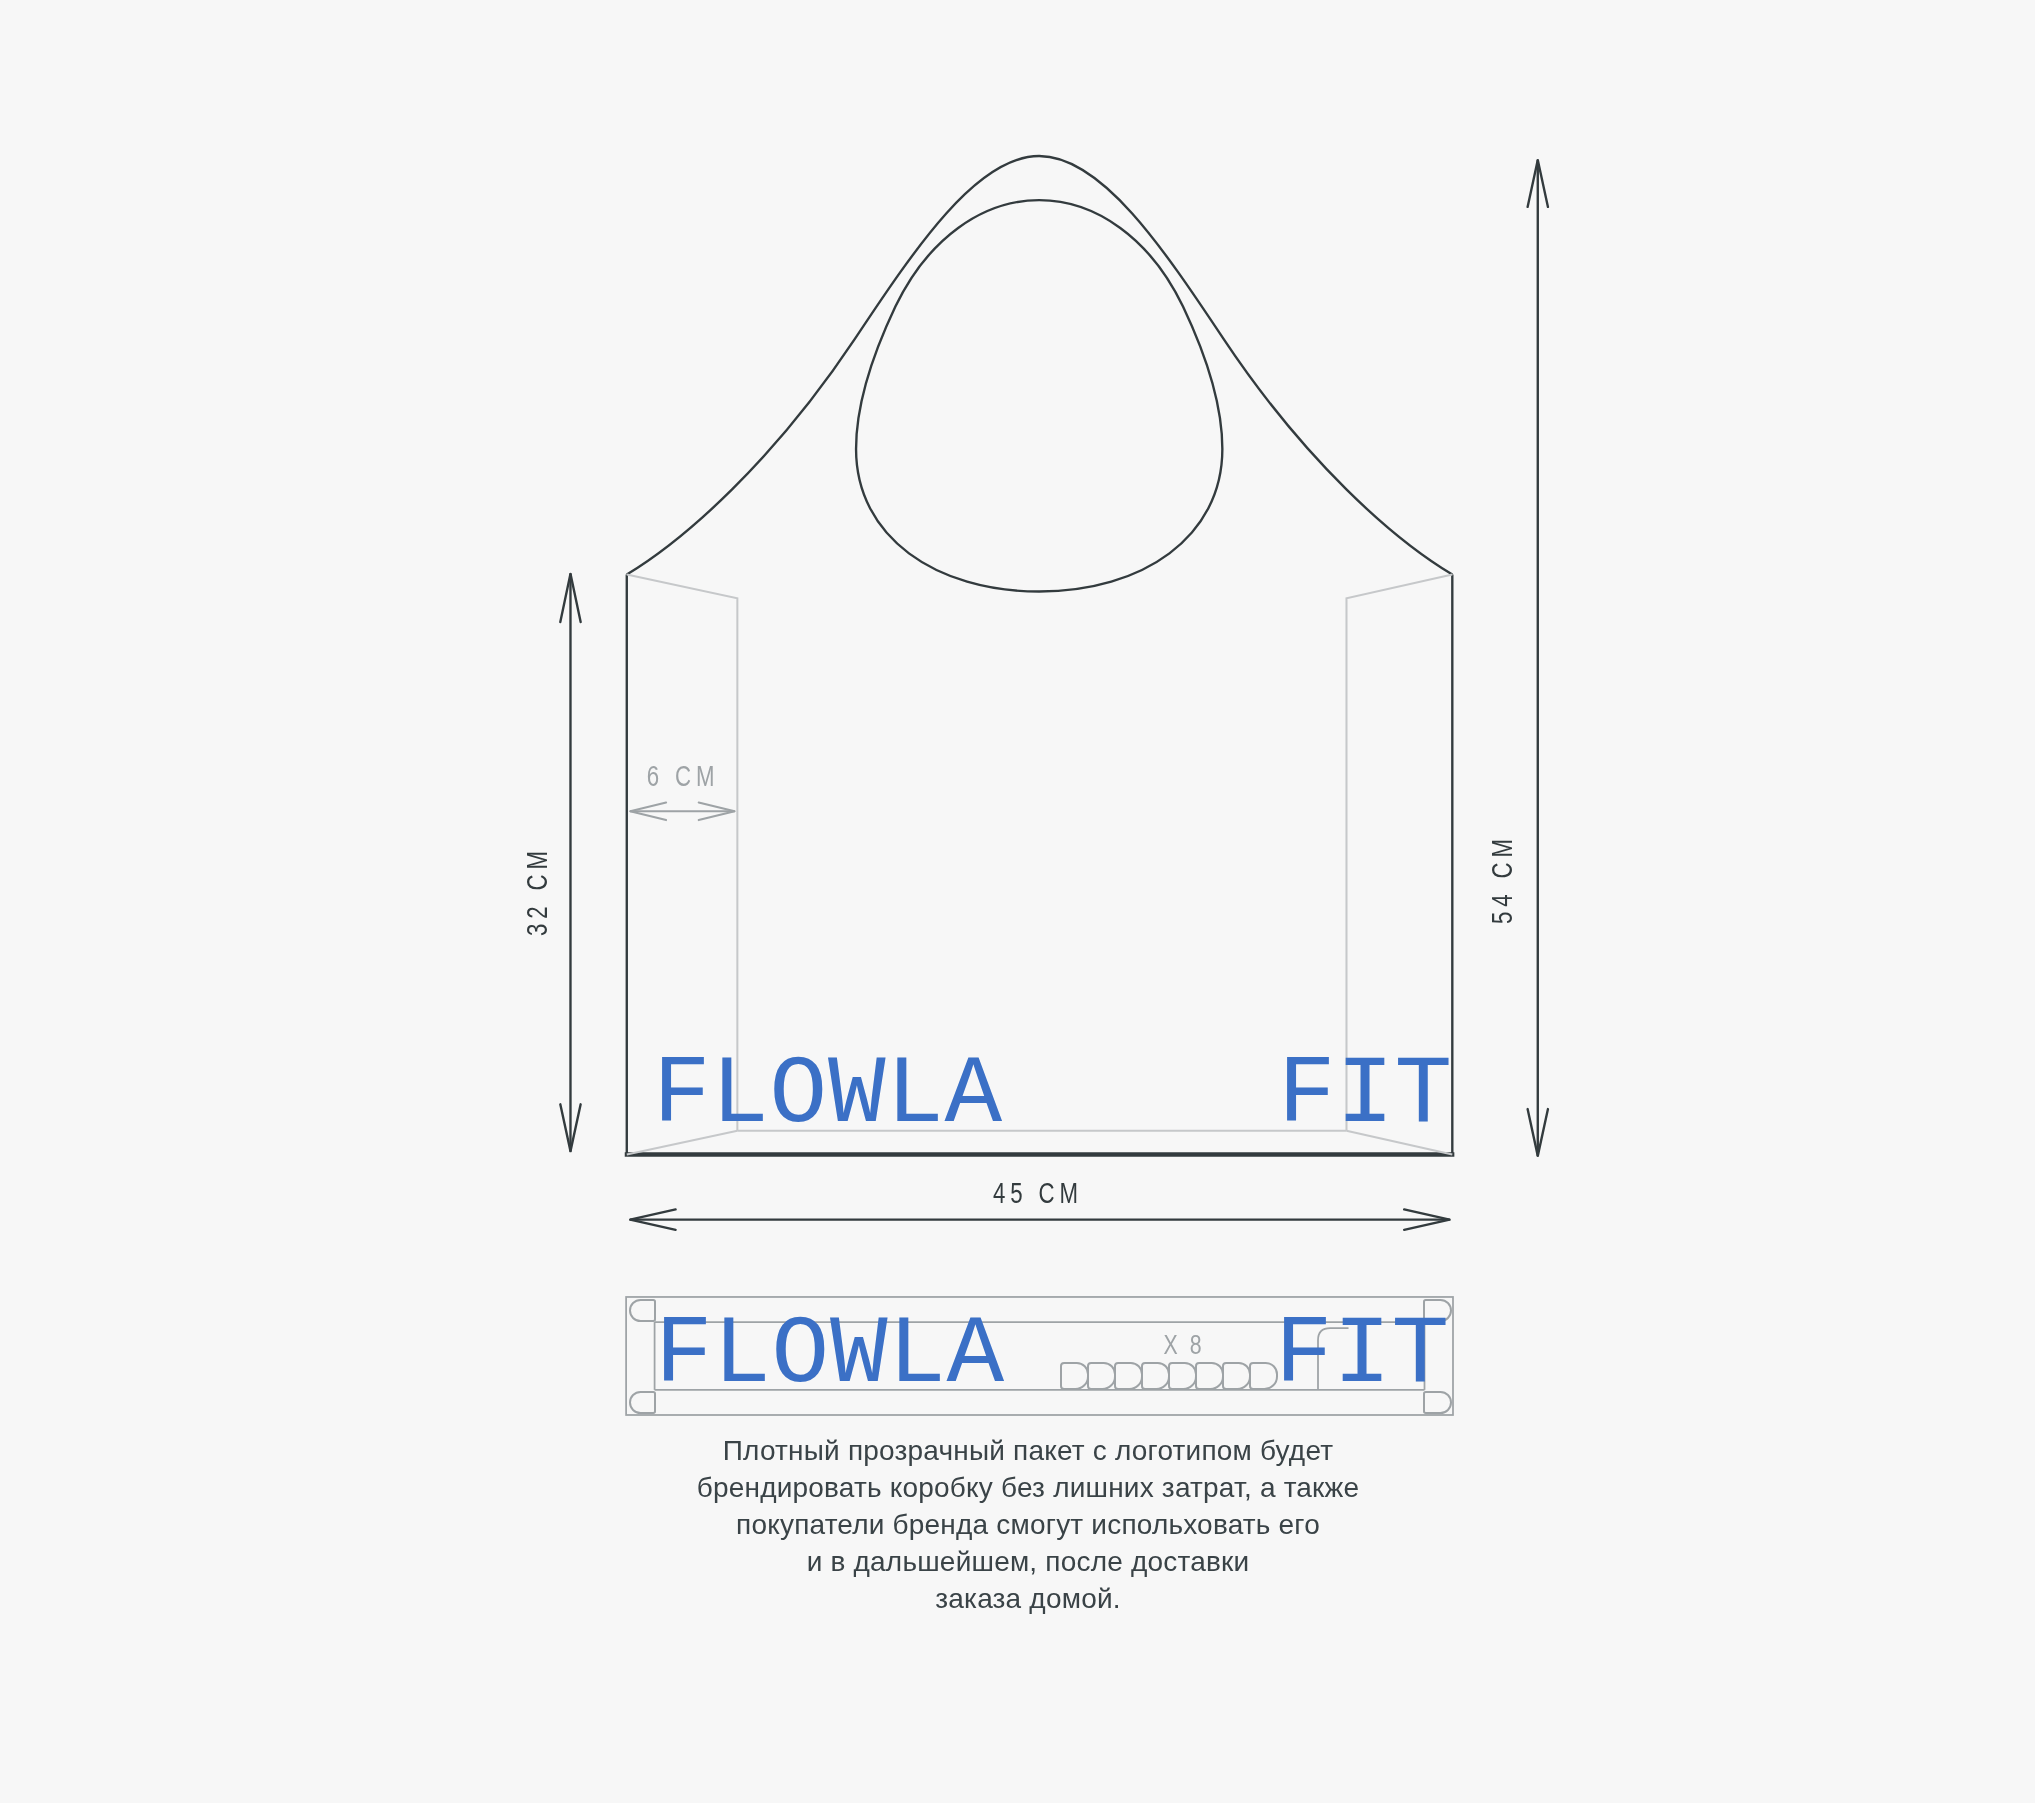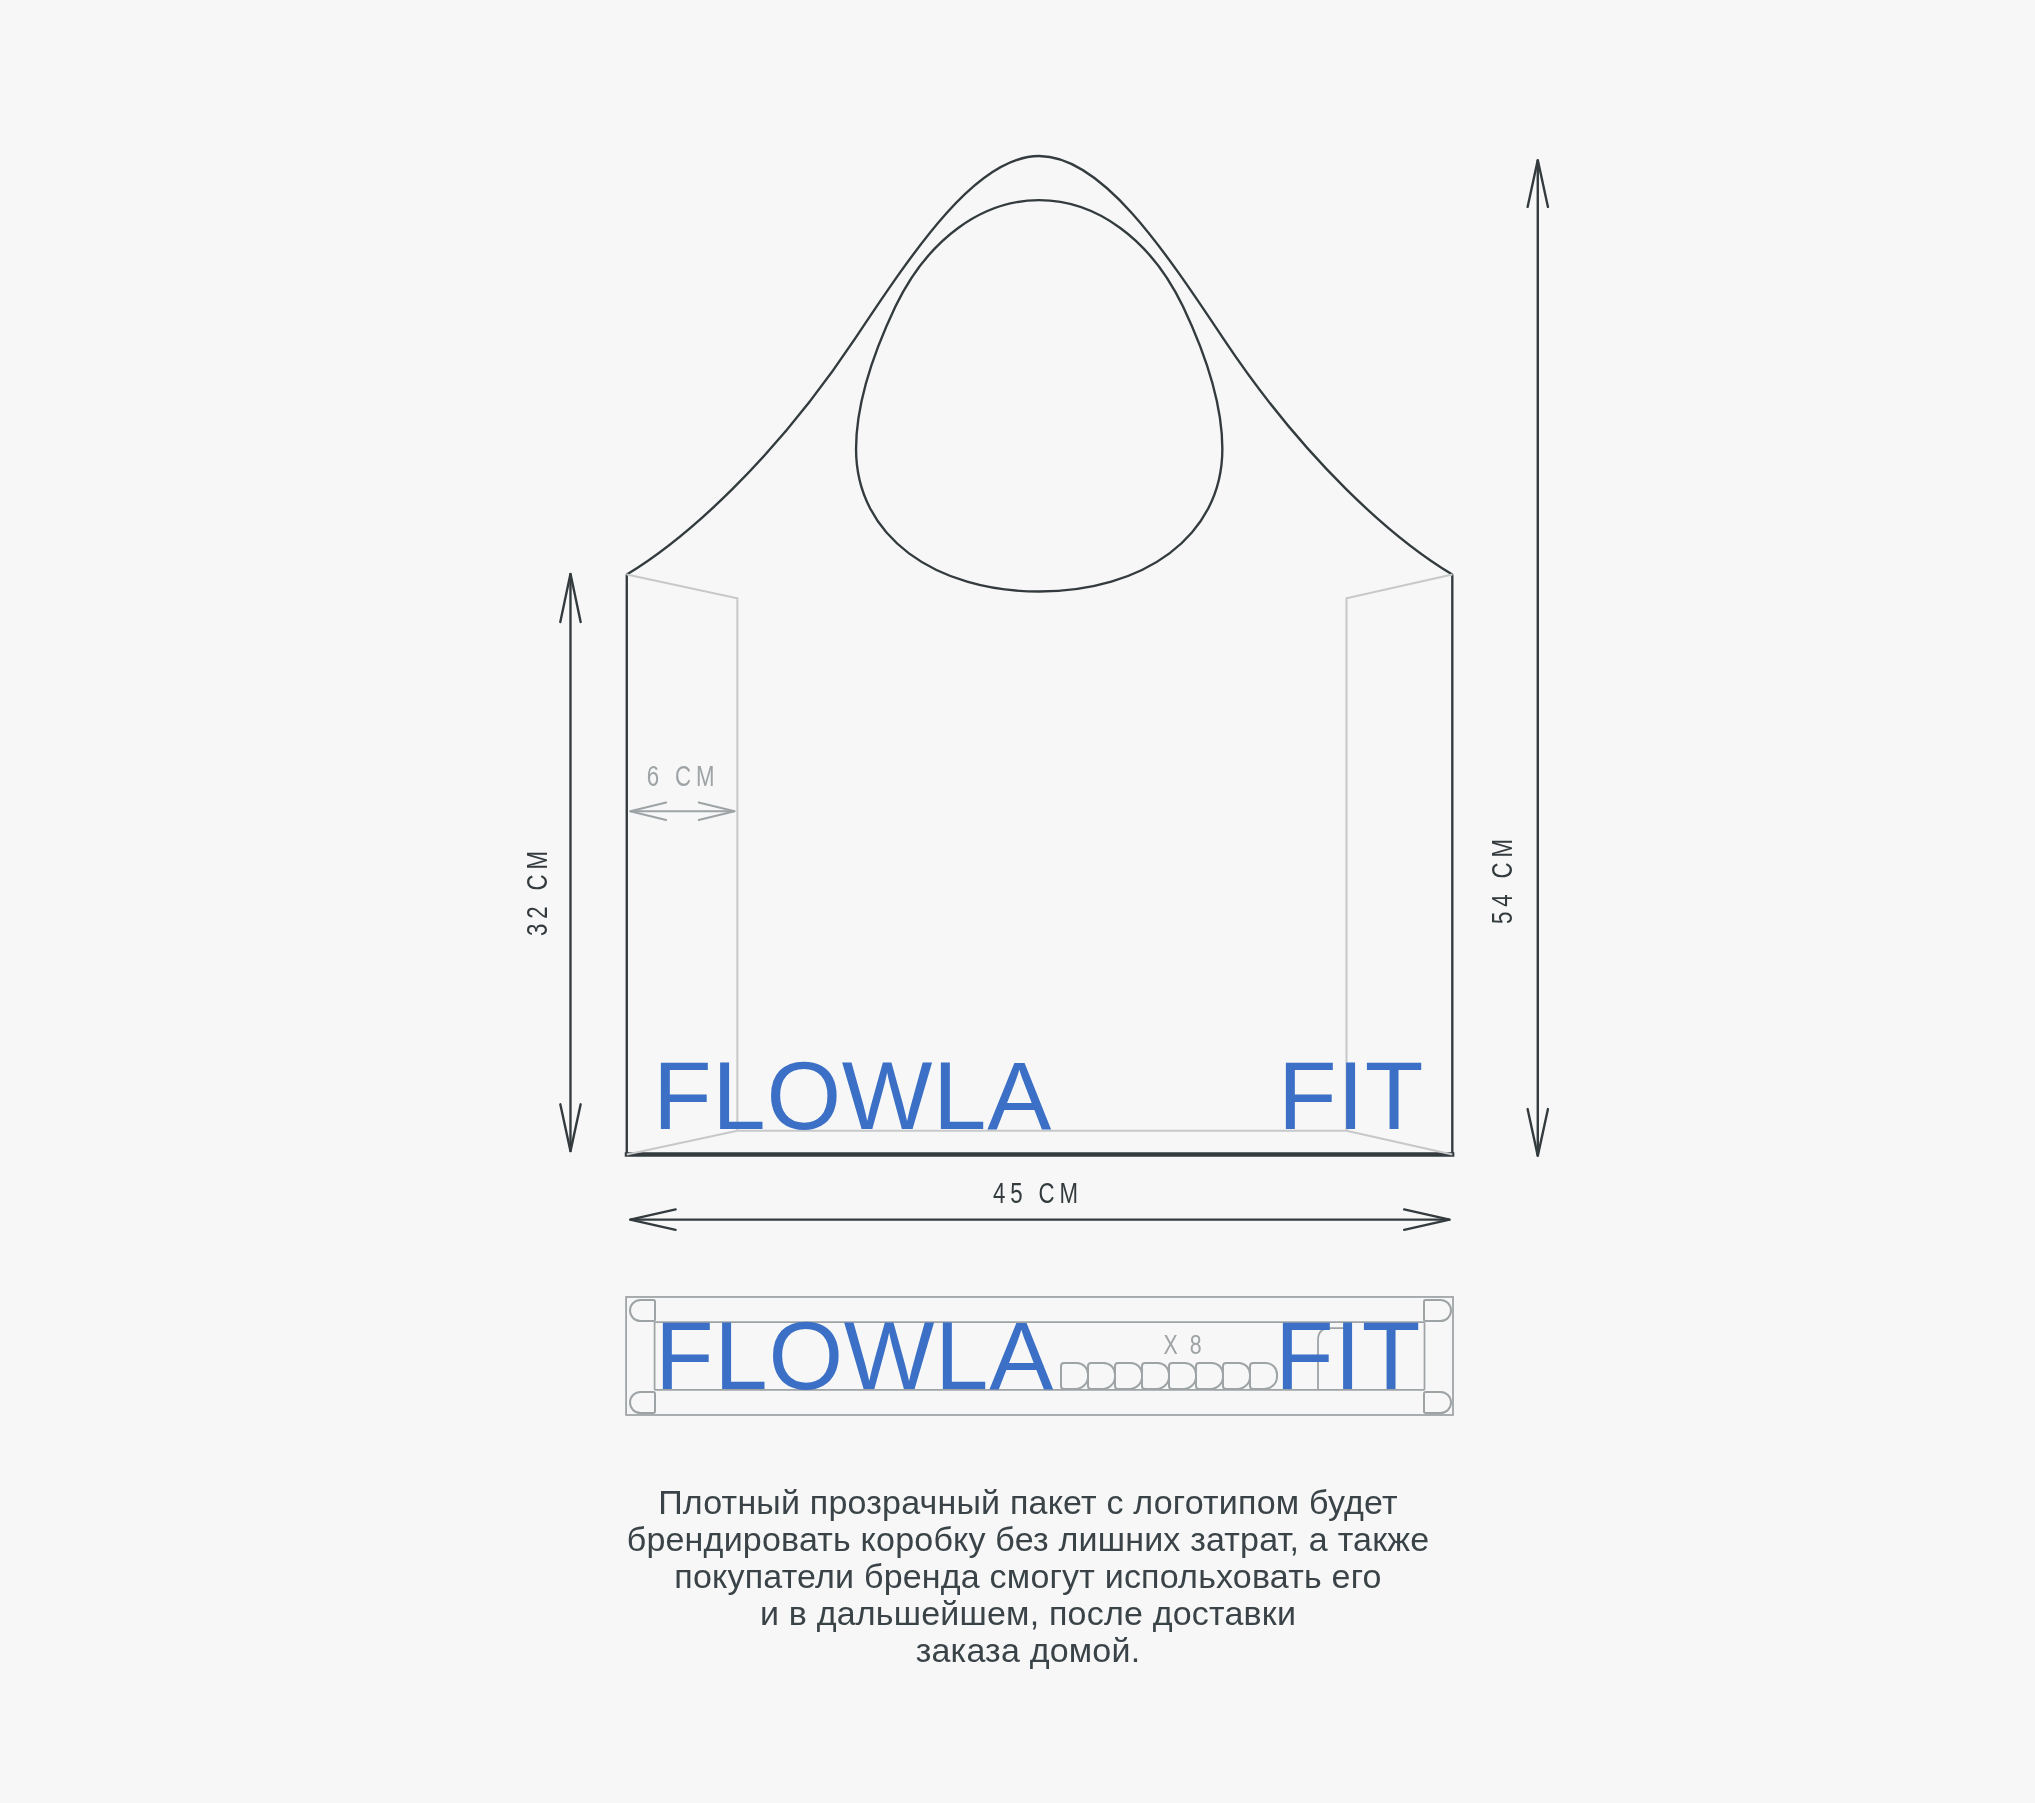--- a/index.html
+++ b/index.html
@@ -24,21 +24,21 @@
     color:var(--line-dark);
     font-family:"Liberation Sans",sans-serif;
     font-size:28.5px;
     letter-spacing:0.22em;
     font-weight:400;
   }
   .dim.center{transform:translate(-50%,-50%) scale(0.78,1.06);}
   .dim.rot{transform:translate(-50%,-50%) rotate(-90deg) scale(0.78,1.06);}
   .dim.gray{color:var(--soft-gray);}
   .brand{
-    font-family:Liberation Sans, sans-serif;
+    font-family:Liberation Mono, monospace;
     font-size:96px;
     line-height:1;
     color:var(--brand-blue);
     letter-spacing:0.7px;
   }
   .folds-label{
     color:var(--soft-gray);
     font-size:26px;
     letter-spacing:0.14em;
     transform:translate(-50%,-50%) scale(0.82,1.05);
@@ -55,24 +55,24 @@
   .capsule{
     position:absolute;
     box-sizing:border-box;
     border:2px solid var(--soft-gray);
     background:transparent;
   }
   .capsule.left{border-radius:11.5px 2.7px 2.7px 11.5px;}
   .capsule.right{border-radius:2.7px 11.5px 11.5px 2.7px;}
   .desc{
     position:absolute;
-    left:611px;top:1484px;width:834px;
+    left:611px;top:1432px;width:834px;
     text-align:center;
     color:var(--text-dark);
-    font-size:34px;
+    font-size:28px;
     line-height:37px;
     letter-spacing:0.2px;
     white-space:pre-line;
     font-family:"Liberation Sans",sans-serif;
   }
 </style>
 </head>
 <body>
 
 <div class="stage">

